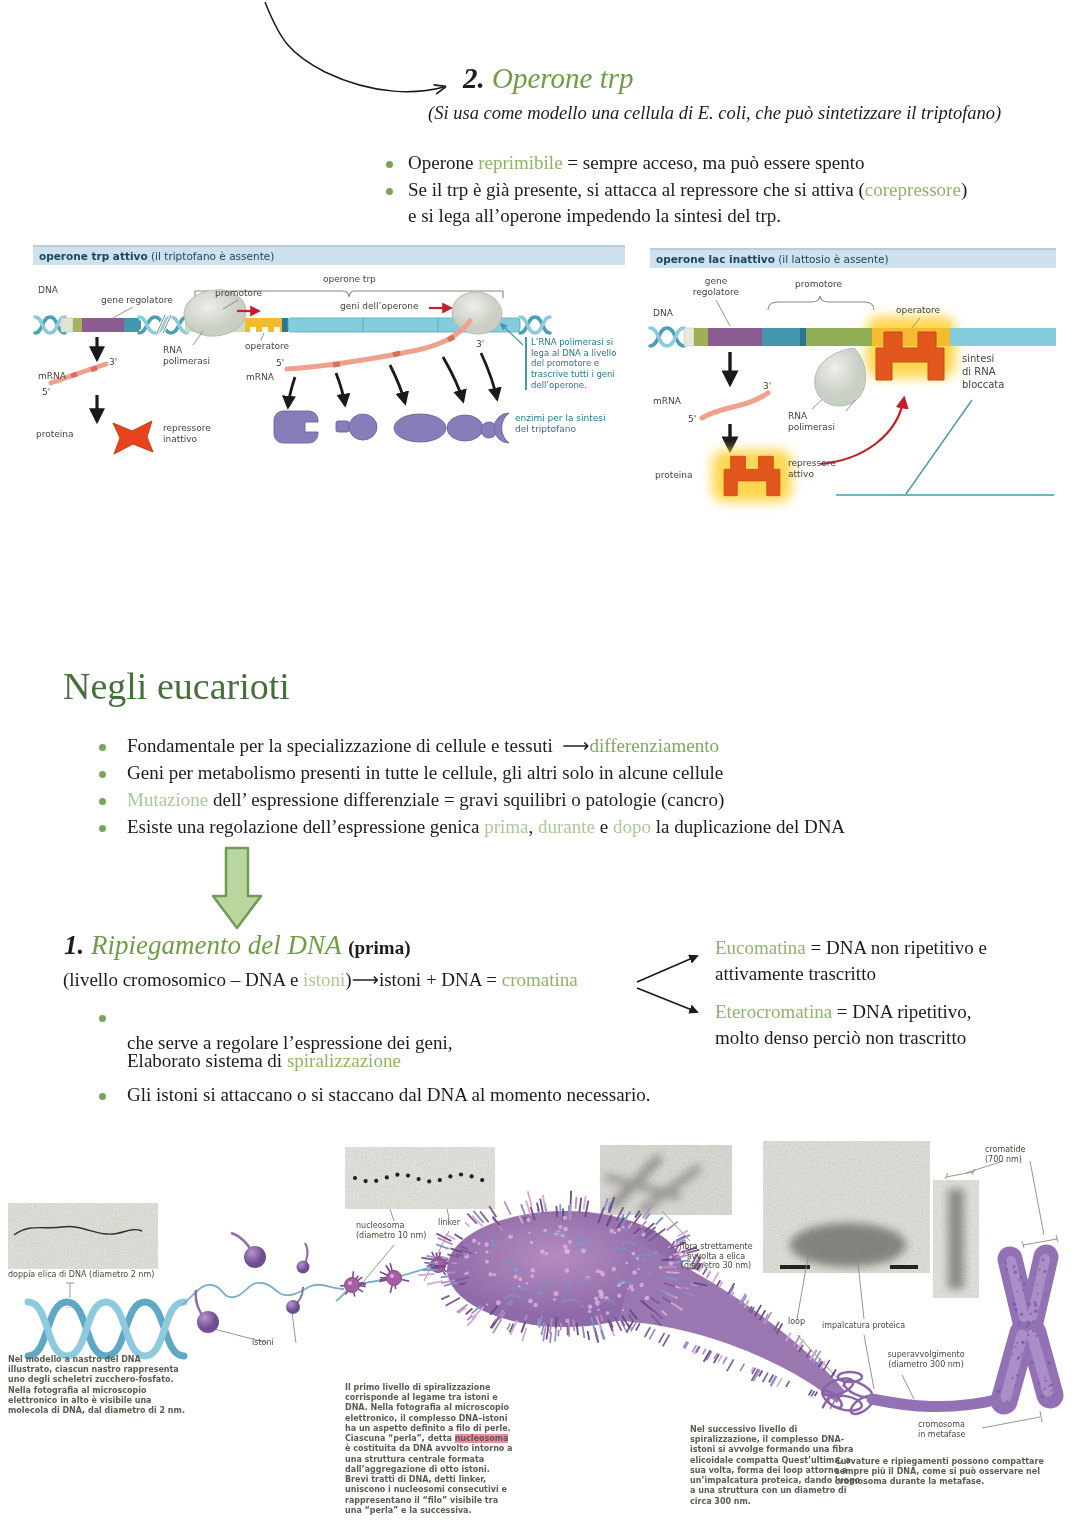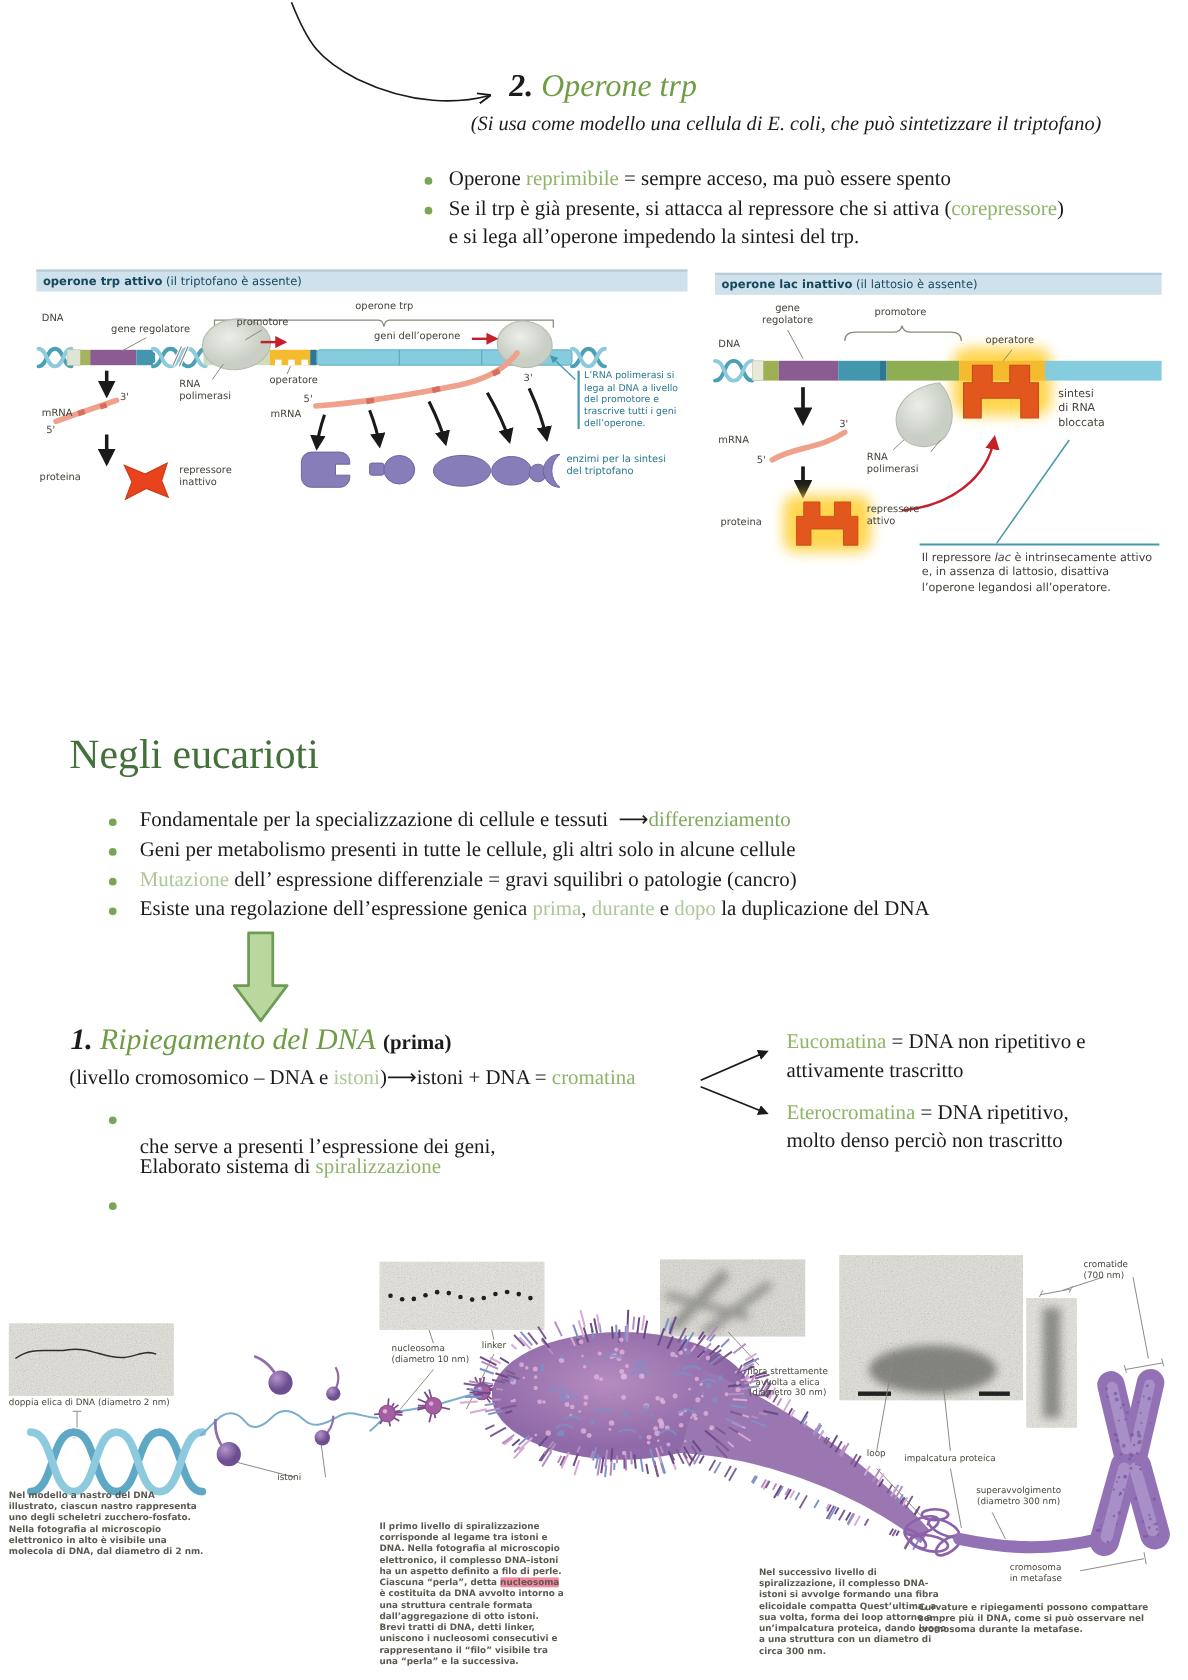--- a/index.html
+++ b/index.html
@@ -231,23 +231,20 @@
     <div class="dlab" style="left:145px;top:31px;">promotore</div>
     <div class="dlab" style="left:3px;top:60px;">DNA</div>
     <div class="dlab" style="left:246px;top:57px;">operatore</div>
     <div class="dlab" style="left:3px;top:148px;">mRNA</div>
     <div class="dlab" style="left:113px;top:133px;">3'</div>
     <div class="dlab" style="left:38px;top:166px;">5'</div>
     <div class="dlab" style="left:138px;top:163px;"><span>RNA</span><br><span>polimerasi</span></div>
     <div class="dlab" style="left:5px;top:222px;">proteina</div>
     <div class="dlab" style="left:138px;top:210px;"><span>repressore</span><br><span>attivo</span></div>
     <div class="dlab" style="left:312px;top:104px;font-size:10px;line-height:1.3;"><span>sintesi</span><br><span>di RNA</span><br><span>bloccata</span></div>
-    <div class="abs" style="left:188px;top:253px;width:218px;font-family:'DejaVu Sans',sans-serif;font-size:10.2px;color:#3f3e36;line-height:1.3;">
-      <span>Il repressore </span><i>lac</i><span> è intrinsecamente attivo e, in assenza di lattosio, disattiva l’operone legandosi all’operatore.</span>
-    </div>
   </div>
 
   <div class="abs serif" style="left:63px;top:664px;font-size:38px;color:#44703a;">Negli eucarioti</div>
 
   <div class="dot" style="left:99px;top:744px;"></div>
   <div class="abs serif body" style="left:127px;top:734px;">
     <span>Fondamentale per la specializzazione di cellule e tessuti</span><span>&nbsp;&nbsp;</span><span>⟶</span><span class="g" style="color:#7fa95c;">differenziamento</span>
   </div>
   <div class="dot" style="left:99px;top:771px;"></div>
   <div class="abs serif body" style="left:127px;top:761px;">Geni per metabolismo presenti in tutte le cellule, gli altri solo in alcune cellule</div>
@@ -289,22 +286,23 @@
   <div class="abs serif body" style="left:715px;top:962px;">attivamente trascritto</div>
   <div class="abs serif body" style="left:715px;top:1000px;">
     <span class="g">Eterocromatina</span><span> = DNA ripetitivo,</span>
   </div>
   <div class="abs serif body" style="left:715px;top:1026px;">molto denso perciò non trascritto</div>
 
   <div class="dot" style="left:99px;top:1015px;"></div>
   <div class="abs serif body" style="left:127px;top:1005px;margin-top:44px;">
     <span>Elaborato sistema di </span><span class="g">spiralizzazione</span>
   </div>
-  <div class="abs serif body" style="left:127px;top:1031px;">che serve a presenti l’espressione dei geni,</div>
+  <div class="abs serif body" style="left:127px;top:1031px;">che serve a regolare l’espressione dei geni,</div>
   <div class="dot" style="left:99px;top:1093px;"></div>
+  <div class="abs serif body" style="left:127px;top:1083px;">Gli istoni si attaccano o si staccano dal DNA al momento necessario.</div>
 
   <div class="abs" style="left:0;top:1137px;width:1080px;height:390px;">
     <svg id="figSvg" width="1080" height="390">
       <defs>
         <filter id="emNoise" x="0%" y="0%" width="100%" height="100%">
           <feTurbulence type="fractalNoise" baseFrequency="0.75" numOctaves="2" seed="7"></feTurbulence>
           <feColorMatrix type="saturate" values="0"></feColorMatrix>
           <feComponentTransfer>
               <feFuncA type="linear" slope="0.9" intercept="0"></feFuncA>
             </feComponentTransfer>

